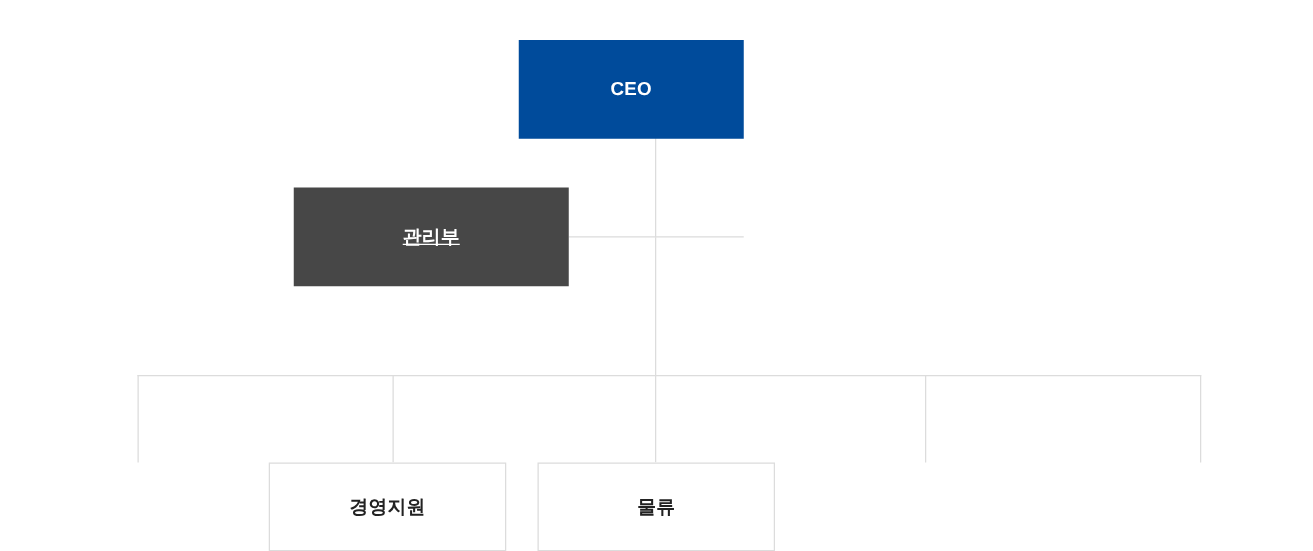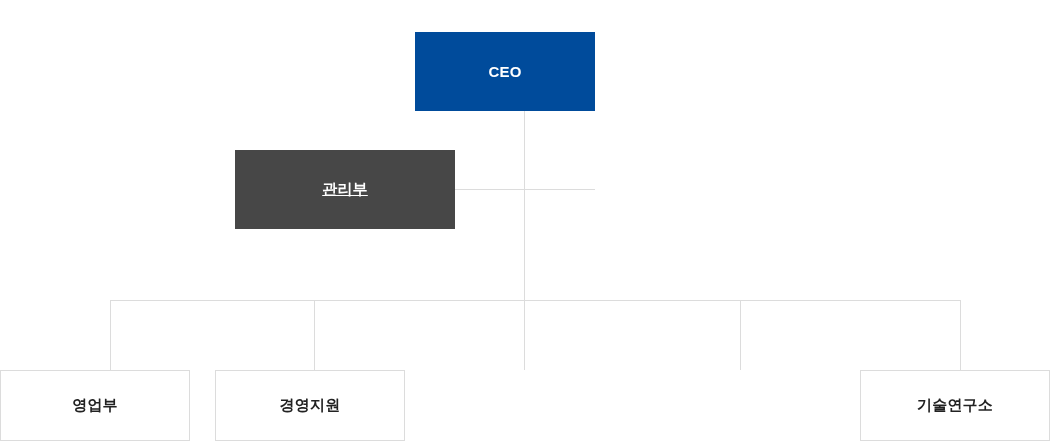--- a/index.html
+++ b/index.html
@@ -77,23 +77,20 @@
   <div class="connector v" style="left:960px; top:300px; height:70px;"></div>
 
   <div class="node node-ceo">
     <span>CEO</span>
   </div>
 
   <div class="node node-dept left">
     <span>관리부</span>
   </div>
 
-  <div class="node node-team" style="left:0px;">
-    <span>영업부</span>
-  </div>
   <div class="node node-team" style="left:215px;">
     <span>경영지원</span>
   </div>
-  <div class="node node-team" style="left:860px;">
-    <span>기술연구소</span>
+  <div class="node node-team" style="left:430px;">
+    <span>물류</span>
   </div>
 
 </div>
 
 </body></html>

